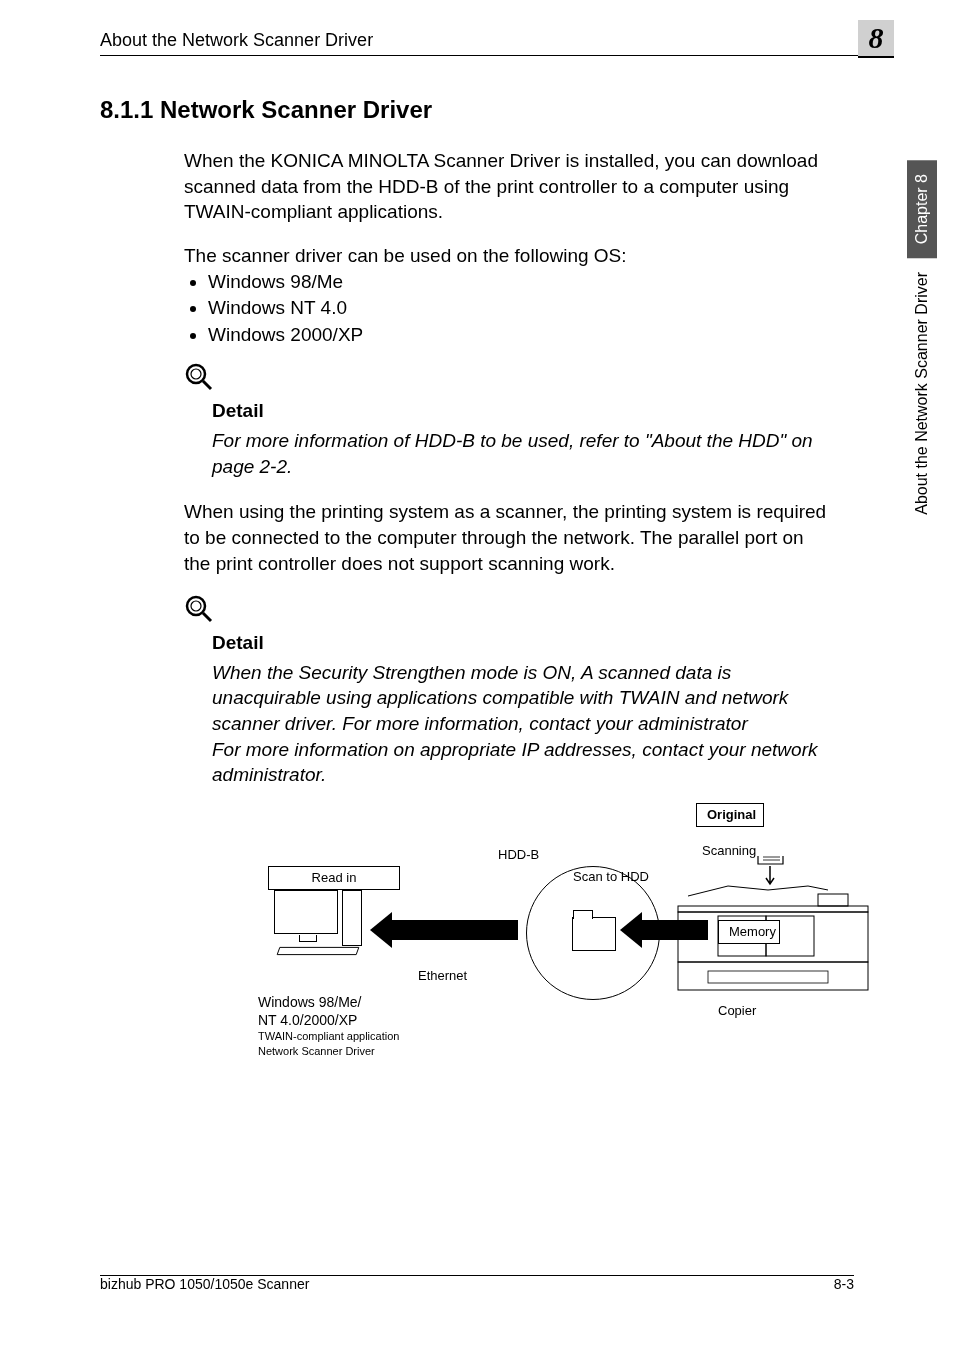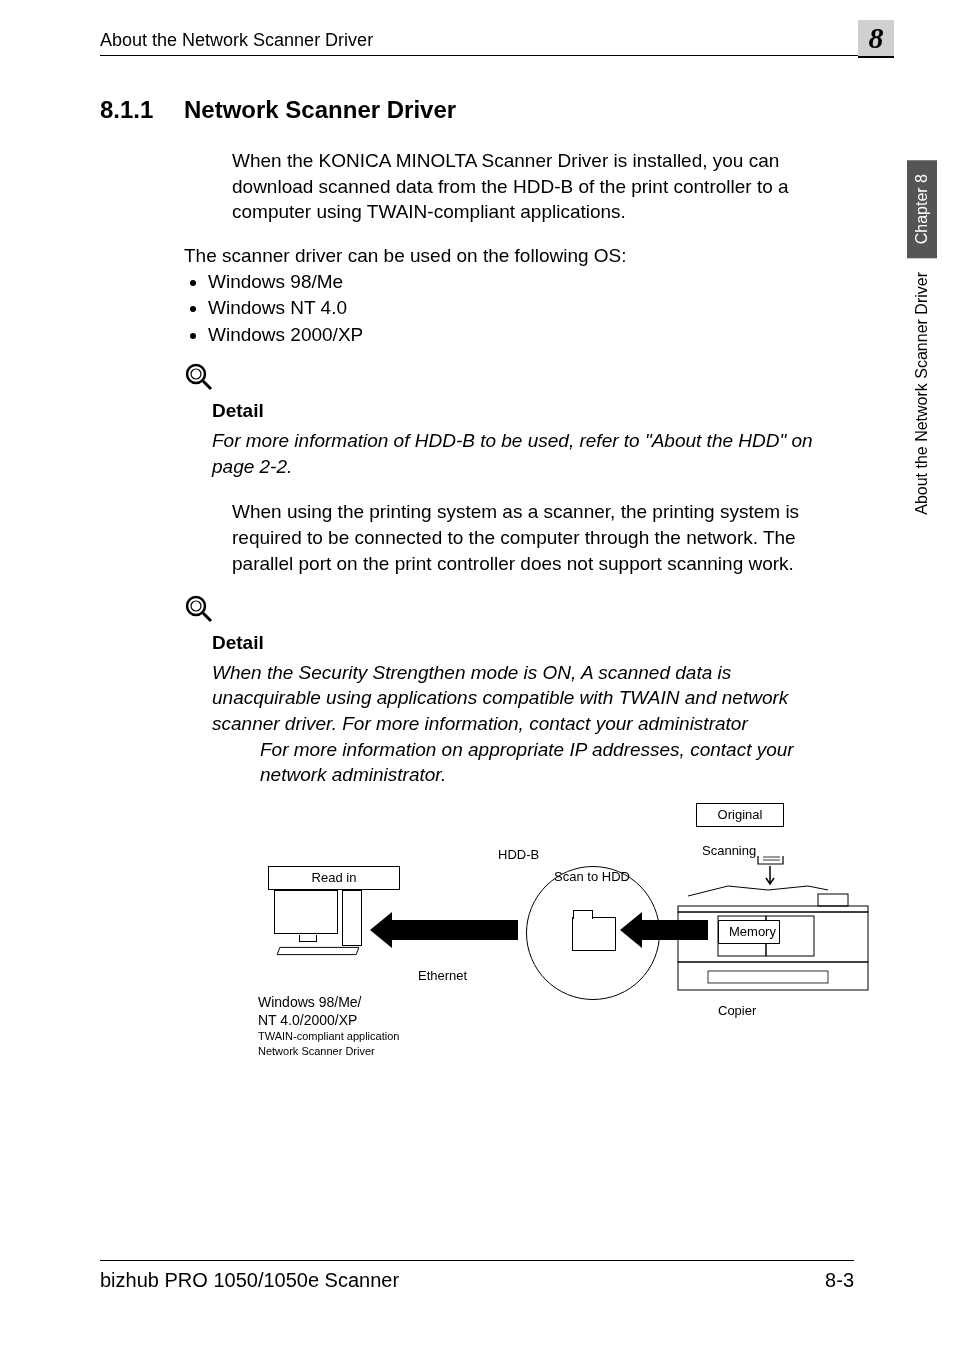--- a/index.html
+++ b/index.html
@@ -43,40 +43,38 @@
       font-size: 30px;
       font-weight: bold;
       font-style: italic;
       font-family: Georgia, serif;
     }
     .content {
       padding-right: 60px;
     }
     .h-row {
       display: flex;
-      gap: 24px;
       margin-bottom: 24px;
     }
     .h-num {
       font-size: 24px;
       font-weight: bold;
       min-width: 60px;
     }
     .h-txt {
       font-size: 24px;
       font-weight: bold;
     }
     .body-text {
       margin-left: 84px;
       font-size: 19px;
       line-height: 1.35;
     }
     .para {
       margin-bottom: 18px;
-      margin-left: 48px;
     }
     .bullet-list {
       list-style: disc;
       padding-left: 24px;
       margin-bottom: 14px;
     }
     .bullet-list li {
       line-height: 1.4;
     }
     .mag-icon {
@@ -134,22 +132,22 @@
     .d-label {
       position: absolute;
       background: #fff;
       border: 1px solid #000;
       padding: 2px 10px;
       text-align: center;
       font-size: 13px;
     }
     .d-readin { left: 0; top: 58px; width: 132px; }
     .d-hddb { left: 220px; top: 36px; border: none; background: transparent; }
-    .d-scantohdd { left: 264px; top: 58px; width: 120px; border: none; background: transparent; }
-    .d-original { left: 428px; top: -5px; width: 88px; }
+    .d-scantohdd { left: 283px; top: 58px; width: 120px; border: none; background: transparent; }
+    .d-original { left: 428px; top: -5px; width: 68px; font-weight: bold; }
     .d-scanning { left: 424px; top: 32px; border: none; background: transparent; }
     .d-memory { left: 450px; top: 112px; width: 62px; }
     .d-copier { left: 440px; top: 192px; border: none; background: transparent; }
     .d-ethernet { left: 140px; top: 157px; border: none; background: transparent; }
     .d-windows {
       position: absolute;
       left: -10px;
       top: 185px;
       font-size: 14px;
       line-height: 1.3;
@@ -250,24 +248,23 @@
     }
     .copier-svg { width: 100%; height: 100%; }
 
     
     .footer {
       position: absolute;
       bottom: 60px;
       left: 100px;
       right: 100px;
       border-top: 1px solid #000;
-      padding-top: 8px;
       display: flex;
       justify-content: space-between;
-      font-size: 20px;
+      font-size: 14px;
     }
   </style>
 </head>
 <body>
 
 <div class="page">
 
   <div class="header-row">
     <span class="header-title">About the Network Scanner Driver</span>
   </div>

